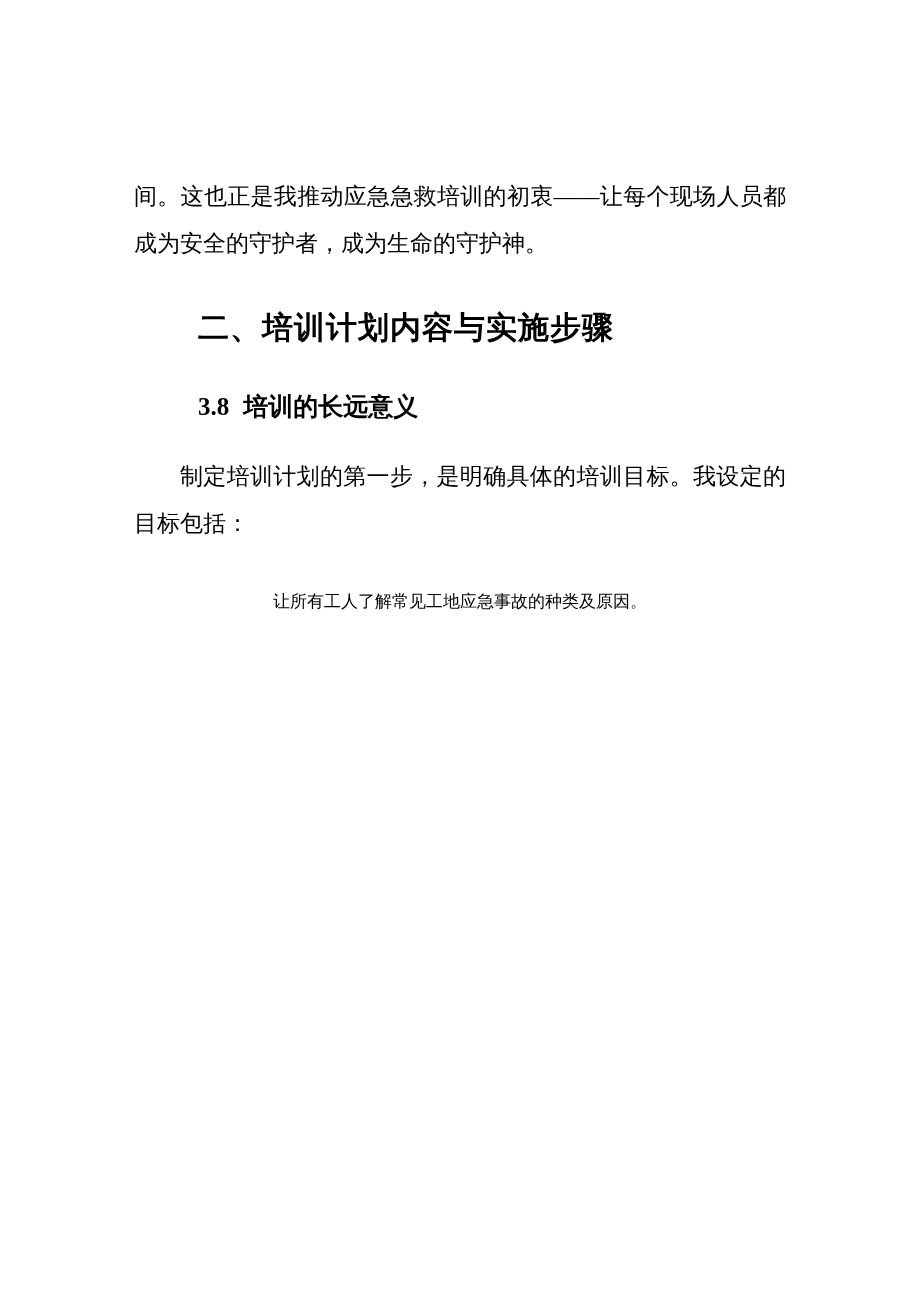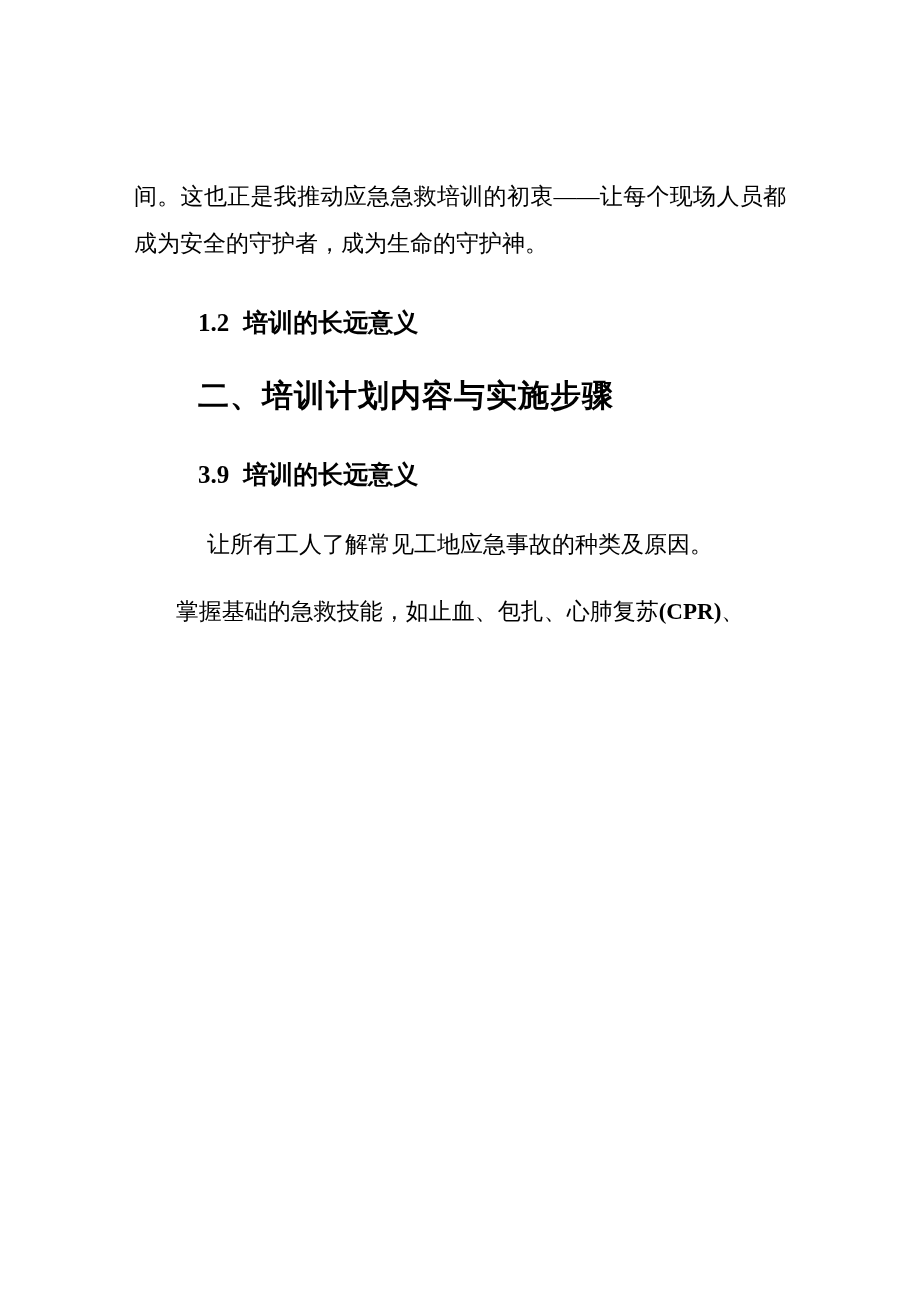--- a/index.html
+++ b/index.html
@@ -52,51 +52,46 @@
   .h-main {
     font-size: 31px;
     line-height: 46px;
     font-weight: bold;
     margin: 11px 0 38px 0;
     padding-left: 64px;
     font-family: "Liberation Sans", "DejaVu Sans", sans-serif;
     letter-spacing: 1px;
   }
   .goal-line {
-    font-size: 23px;
+    font-size: 17px;
     line-height: 47px;
     text-align: center;
     margin: 0;
   }
   .goal-line-1 { margin-bottom: 20px; }
   .goal-line-2 { margin-bottom: 0; }
   .goal-line b {
     font-family: "Liberation Serif", "DejaVu Serif", serif;
     font-weight: bold;
   }
 </style>
 </head>
 <body>
 
 <div class="page">
 
   <p class="body-par p-continuation">间。这也正是我推动应急急救培训的初衷——让每个现场人员都成为安全的守护者，成为生命的守护神。</p>
 
-  <h3 class="h-sub h-sub-1">
-    <span class="num">1.2</span><span>培训的长远意义</span>
-  </h3>
 
 
 
   <h2 class="h-main">二、培训计划内容与实施步骤</h2>
 
   <h3 class="h-sub h-sub-2">
-    <span class="num">3.9</span><span>培训的长远意义</span>
+    <span class="num">3.8</span><span>培训的长远意义</span>
   </h3>
 
+  <p class="body-par indent p-goal-intro">制定培训计划的第一步，是明确具体的培训目标。我设定的目标包括：</p>
 
   <p class="goal-line goal-line-1">让所有工人了解常见工地应急事故的种类及原因。</p>
 
-  <p class="goal-line goal-line-2">
-    <span>掌握基础的急救技能，如止血、包扎、心肺复苏</span><b>(CPR)</b><span>、</span>
-  </p>
 
 </div>
 
 </body></html>

